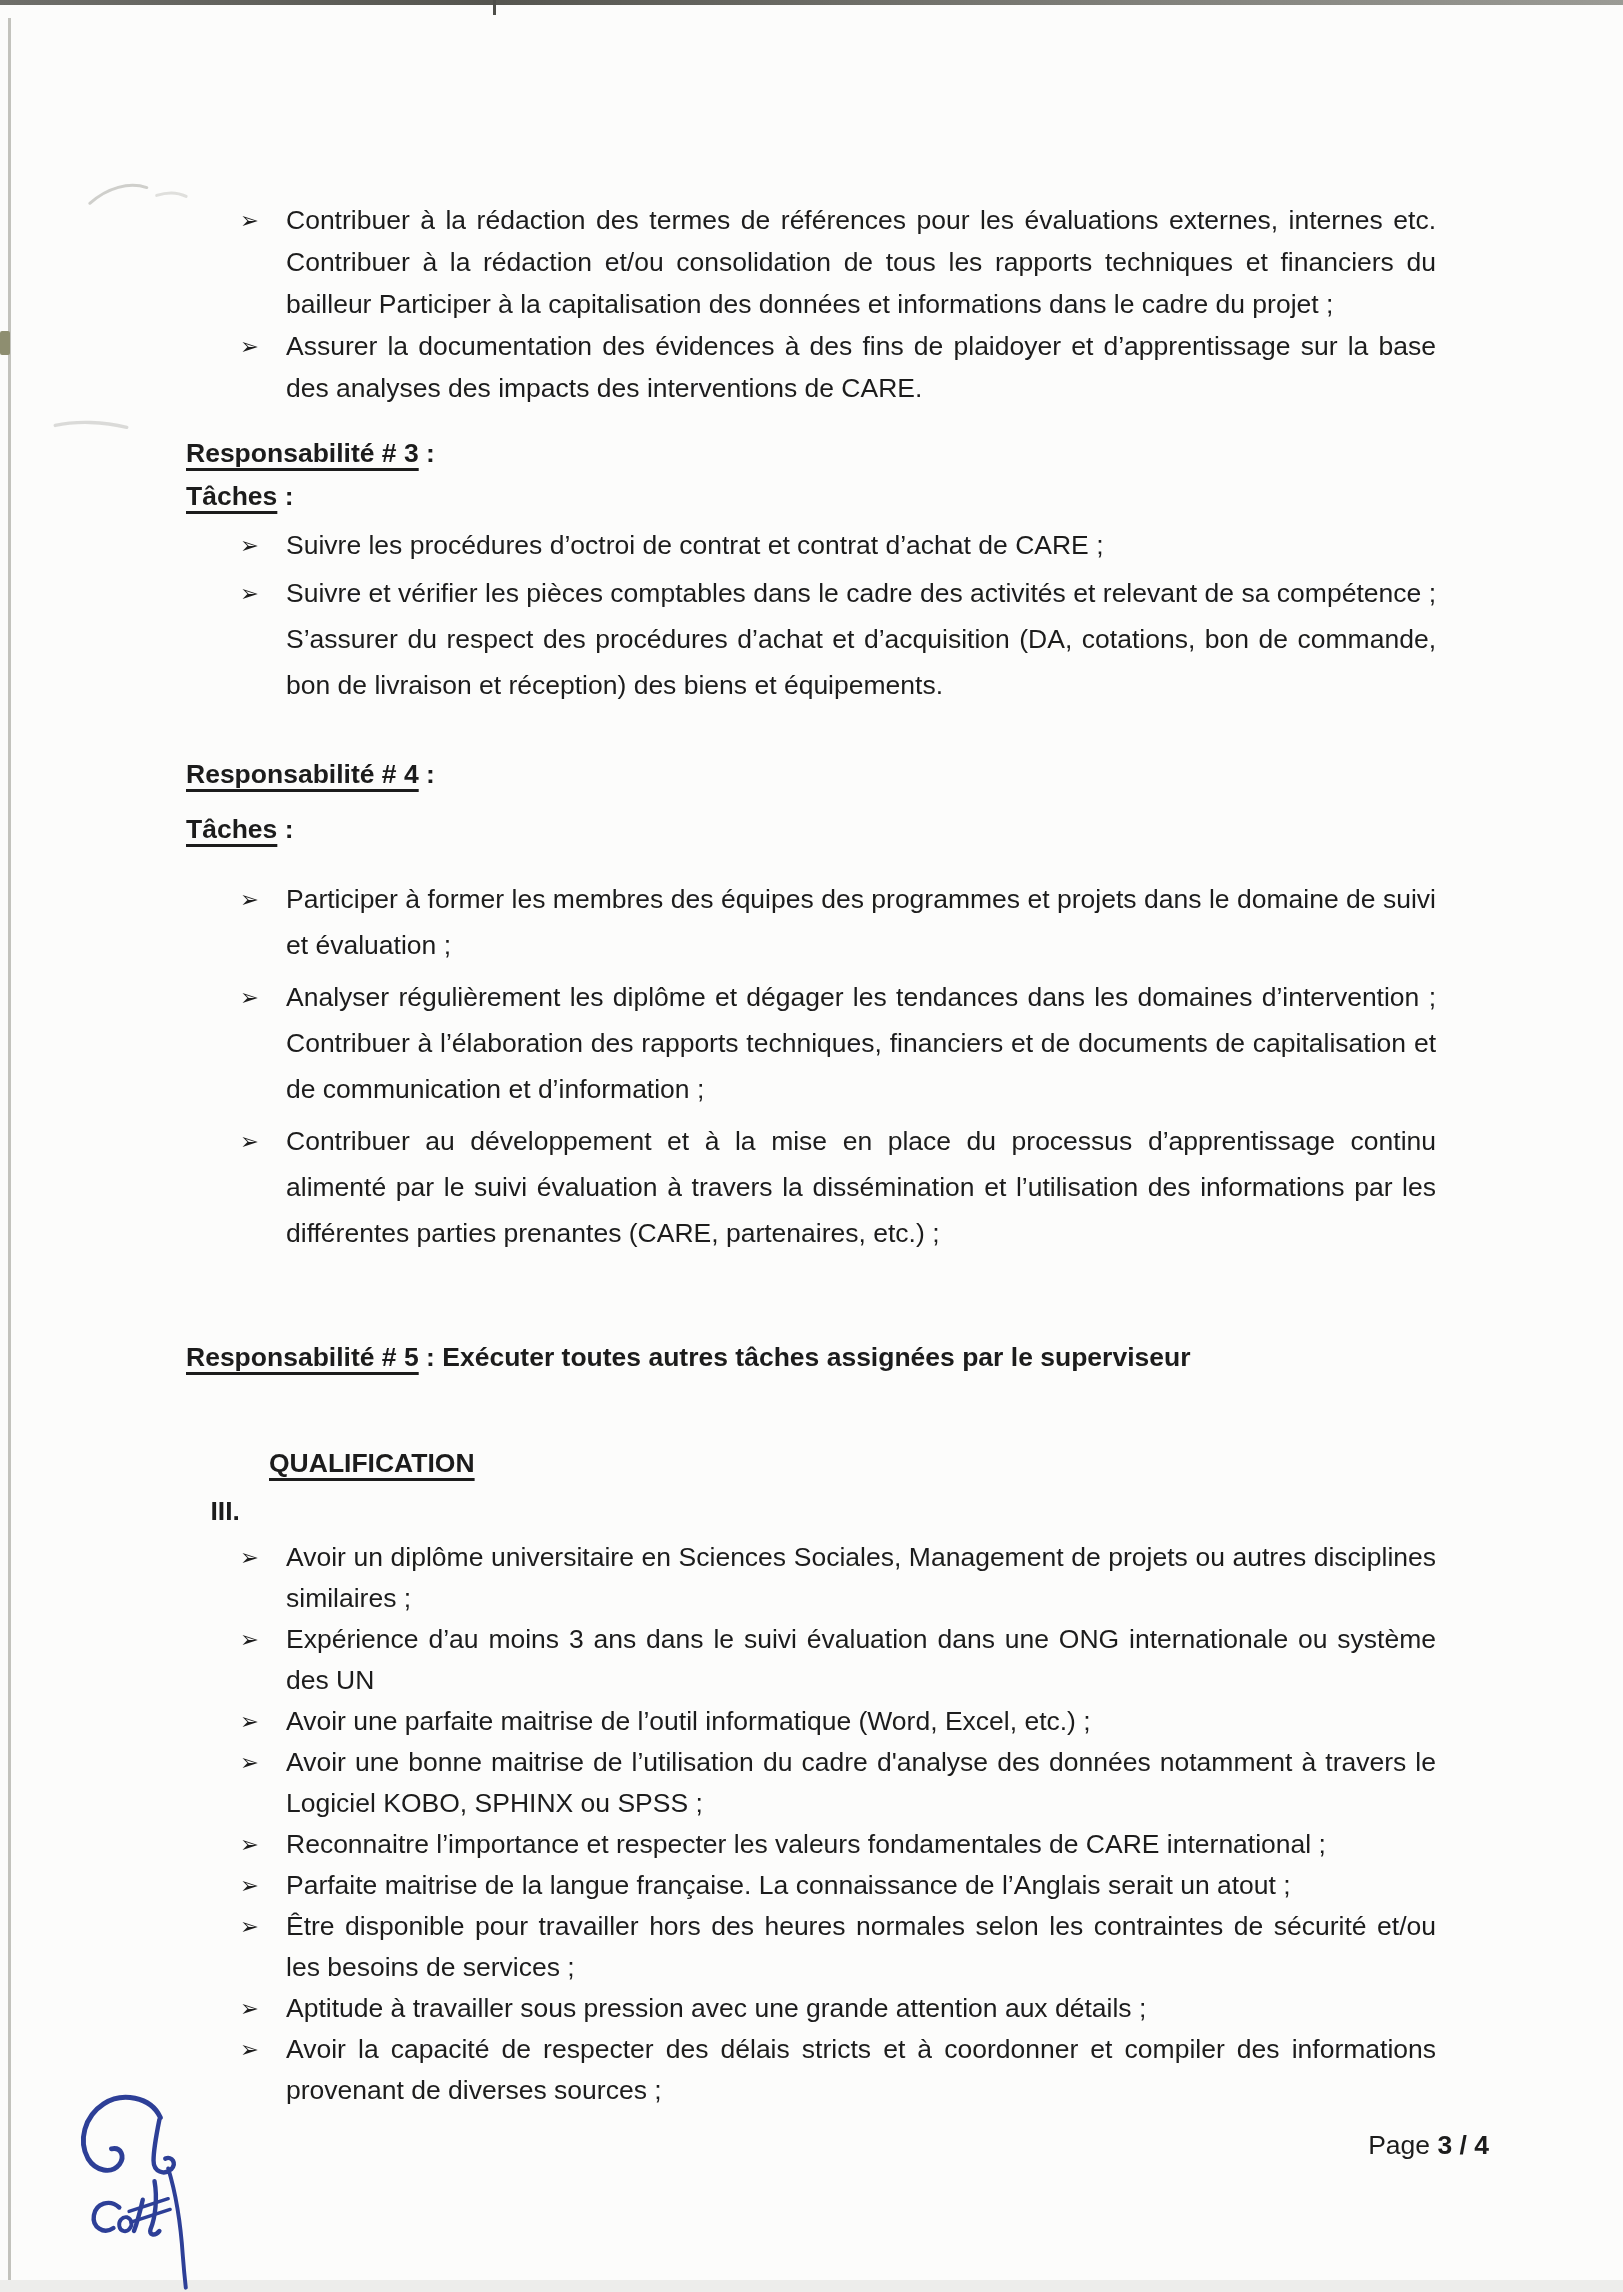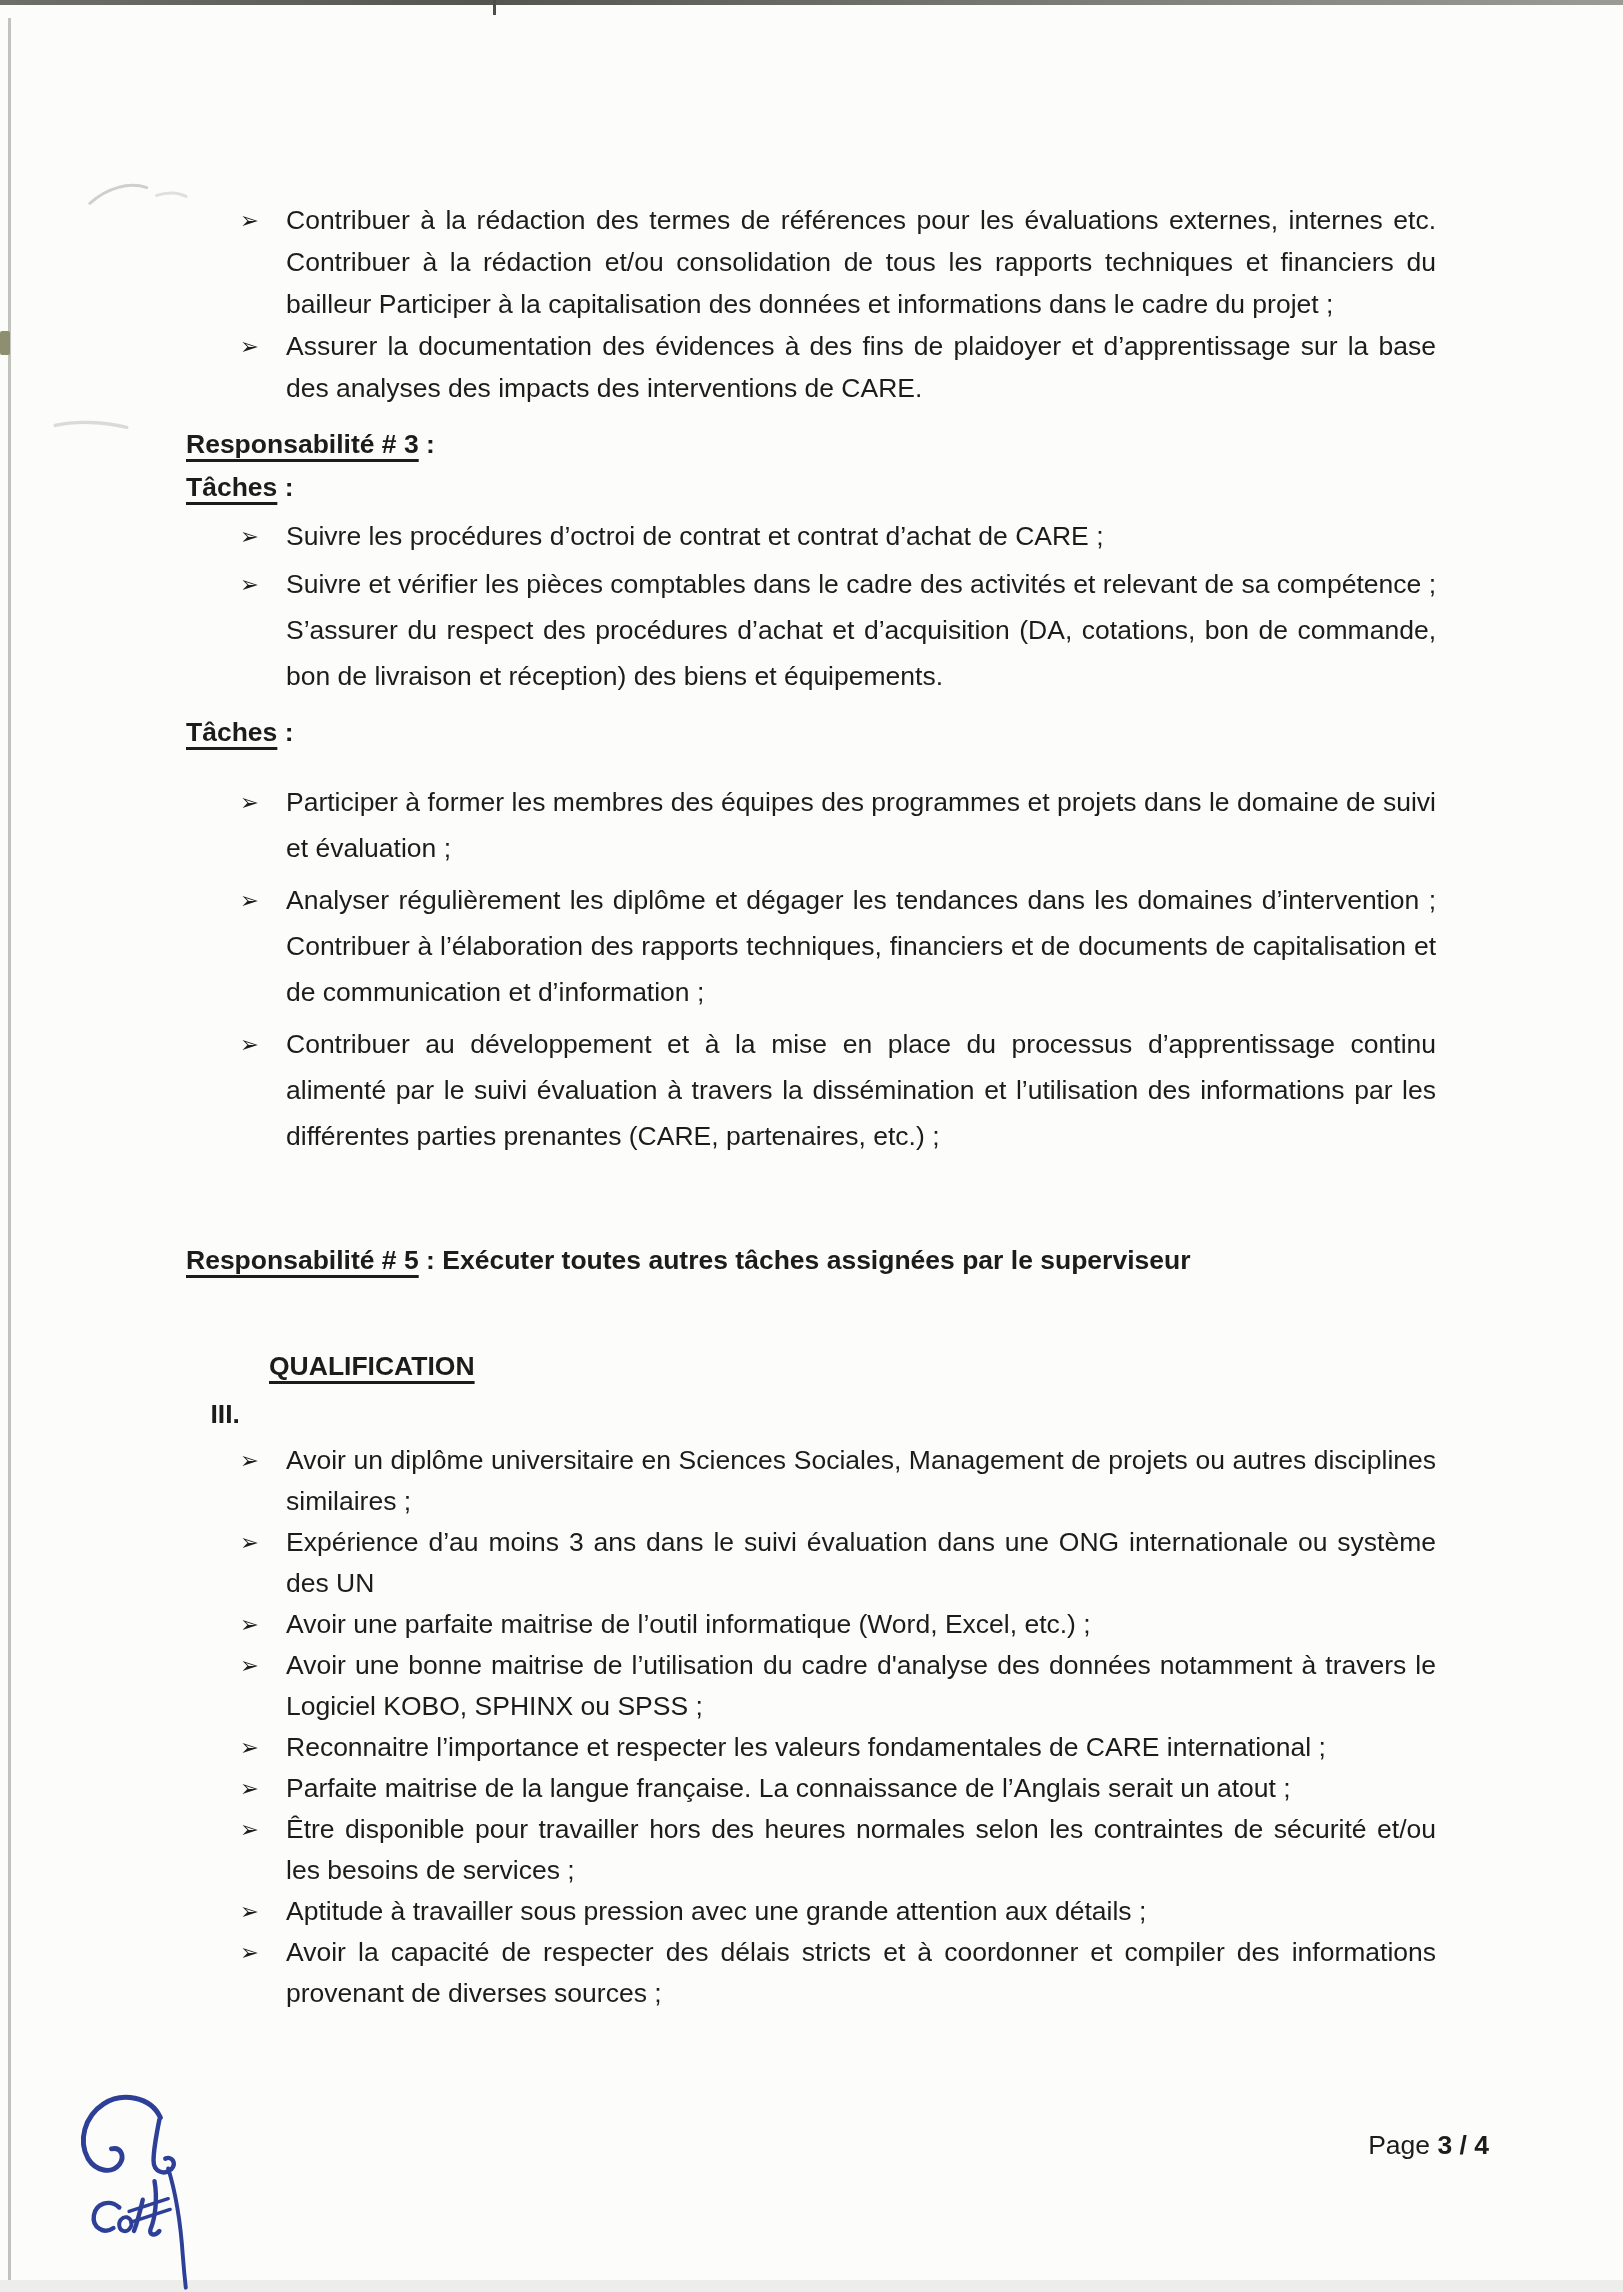--- a/index.html
+++ b/index.html
@@ -57,21 +57,21 @@
 
   .h{
     font-weight:bold;
     line-height:43px;
   }
   .u{
     text-decoration:underline;
     text-decoration-thickness:2.9px;
     text-underline-offset:5.9px;
   }
-  .mt-resp3{margin-top:14px;}
+  .mt-resp3{margin-top:23px;}
   .mt-resp4{margin-top:45px;}
   .mt-taches4{margin-top:11.8px;}
   .mt-list4{margin-top:25.5px;}
   .mt-resp5{margin-top:80px;}
   .mt-qual{margin-top:63px;}
   .qual-head{display:flex;font-weight:bold;line-height:43px;}
   .qual-head .num{flex:0 0 83px;padding-left:24.5px;margin-top:48px;}
   .qual-list{margin-top:3.9px;line-height:41px;}
 
   .footer{
@@ -129,20 +129,23 @@
     </div>
     <div class="bullet gap6">
       <span class="marker">➢</span>
       <span class="btext">Suivre les procédures d’octroi de contrat et contrat d’achat de CARE ;</span>
     </div>
     <div class="bullet lh-wide gap4">
       <span class="marker">➢</span>
       <span class="btext">Suivre et vérifier les pièces comptables dans le cadre des activités et relevant de sa compétence ; S’assurer du respect des procédures d’achat et d’acquisition (DA, cotations, bon de commande, bon de livraison et réception) des biens et équipements.</span>
     </div>
 
+    <div class="h mt-resp4">
+      <span class="u">Responsabilité # 4</span><span> :</span>
+    </div>
     <div class="h mt-taches4">
       <span class="u">Tâches</span><span> :</span>
     </div>
     <div class="bullet lh-wide mt-list4">
       <span class="marker">➢</span>
       <span class="btext">Participer à former les membres des équipes des programmes et projets dans le domaine de suivi et évaluation ;</span>
     </div>
     <div class="bullet lh-wide gap6">
       <span class="marker">➢</span>
       <span class="btext">Analyser régulièrement les diplôme et dégager les tendances dans les domaines d’intervention ; Contribuer à l’élaboration des rapports techniques, financiers et de documents de capitalisation et de communication et d’information ;</span>

